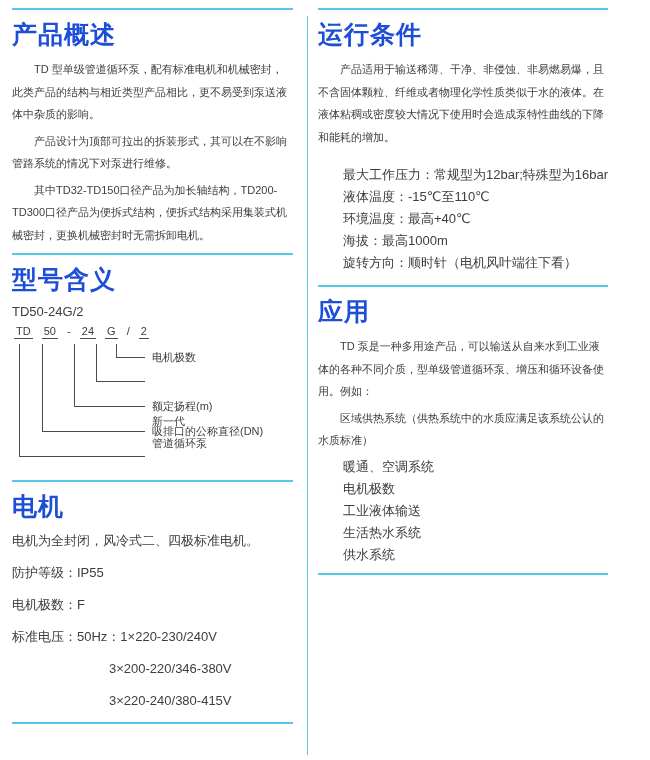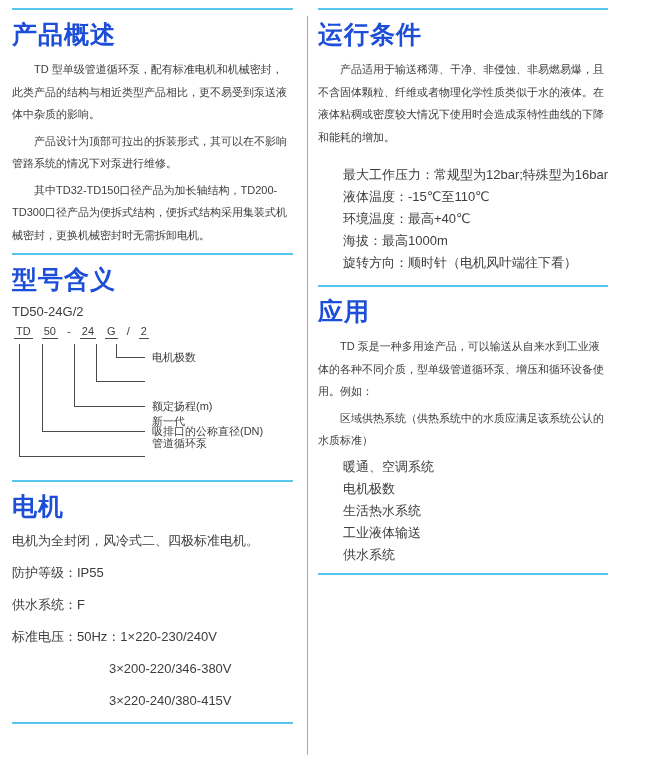--- a/index.html
+++ b/index.html
@@ -81,21 +81,21 @@
       <div class="mlabel l4">吸排口的公称直径(DN)</div>
       <div class="mlabel l5">管道循环泵</div>
     </div>
   </div>
 
   <div class="sec" id="sec-motor">
     <div class="rule"></div>
     <h2>电机</h2>
     <p class="motor-line">电机为全封闭，风冷式二、四极标准电机。</p>
     <p class="motor-line">防护等级：IP55</p>
-    <p class="motor-line">供水系统：F</p>
+    <p class="motor-line">电机极数：F</p>
     <p class="motor-line">标准电压：50Hz：1×220-230/240V</p>
     <p class="motor-line volt-extra">3×200-220/346-380V</p>
     <p class="motor-line volt-extra">3×220-240/380-415V</p>
     <div class="rule"></div>
   </div>
 
 </div>
 
 <div class="col col-right">
 
@@ -113,20 +113,20 @@
   </div>
 
   <div class="sec" id="sec-application">
     <div class="rule"></div>
     <h2>应用</h2>
     <p class="body">TD 泵是一种多用途产品，可以输送从自来水到工业液体的各种不同介质，型单级管道循环泵、增压和循环设备使用。例如：</p>
     <p class="body">区域供热系统（供热系统中的水质应满足该系统公认的水质标准）</p>
     <div class="speclist app-list">
       <p>暖通、空调系统</p>
       <p>电机极数</p>
+      <p>工业液体输送</p>
       <p>生活热水系统</p>
-      <p>工业液体输送</p>
       <p>供水系统</p>
     </div>
     <div class="rule"></div>
   </div>
 
 </div>
 
 </body></html>

